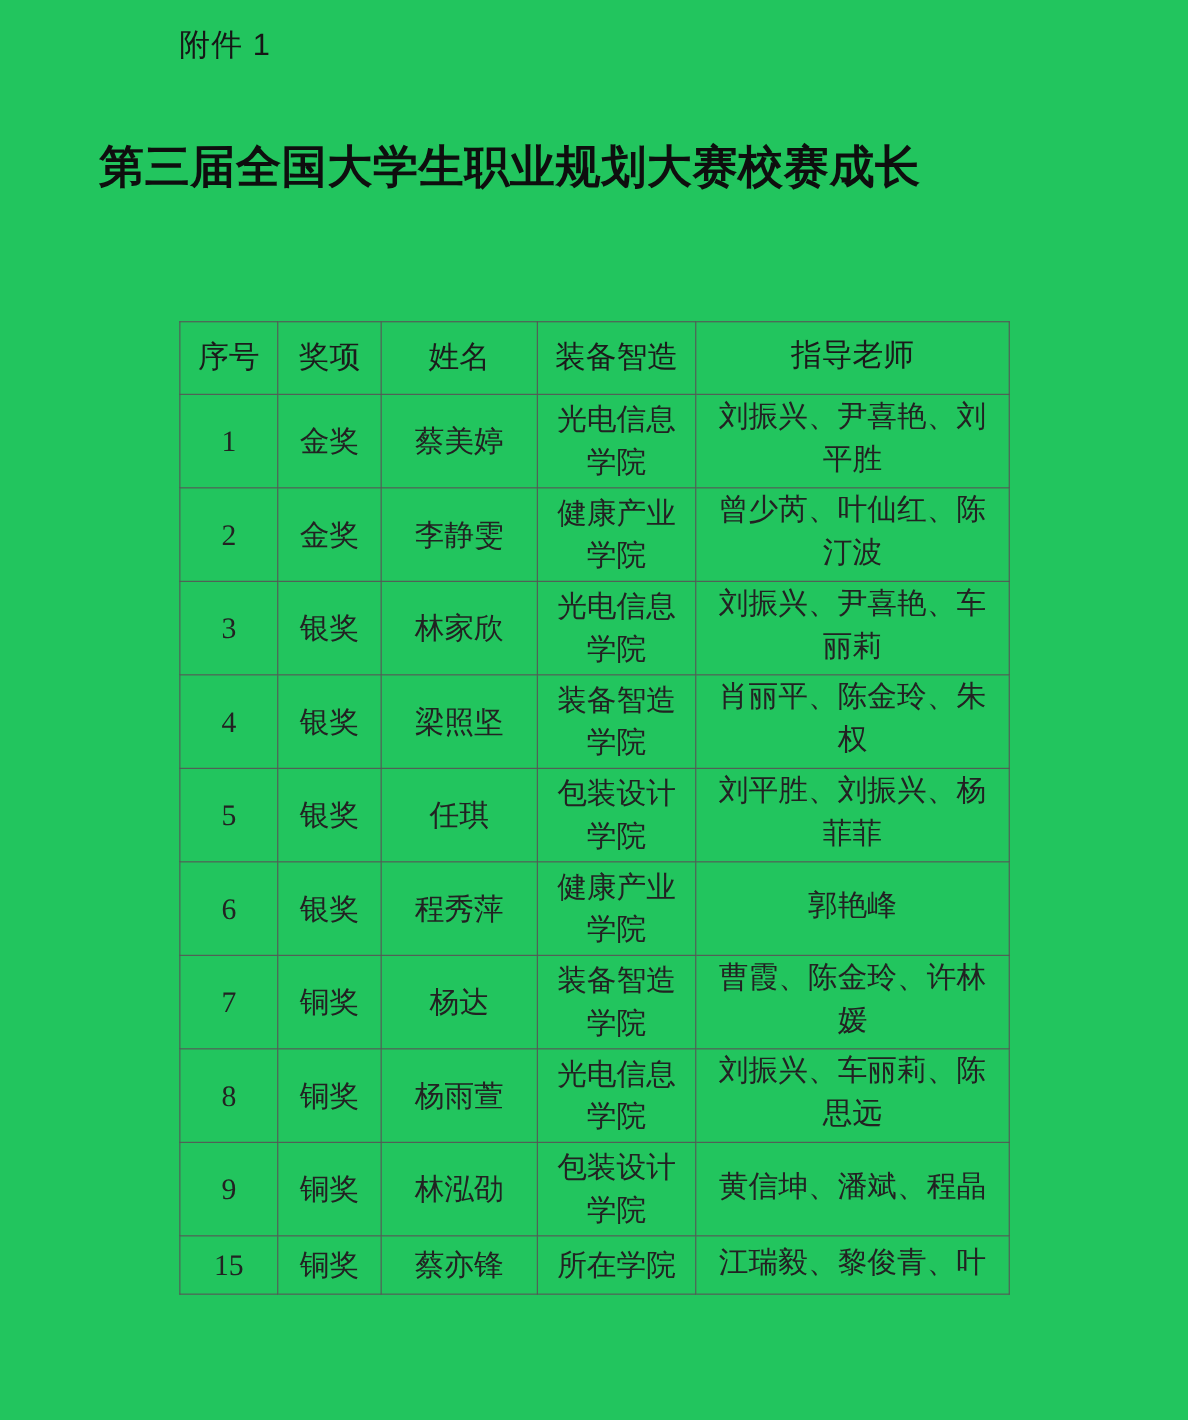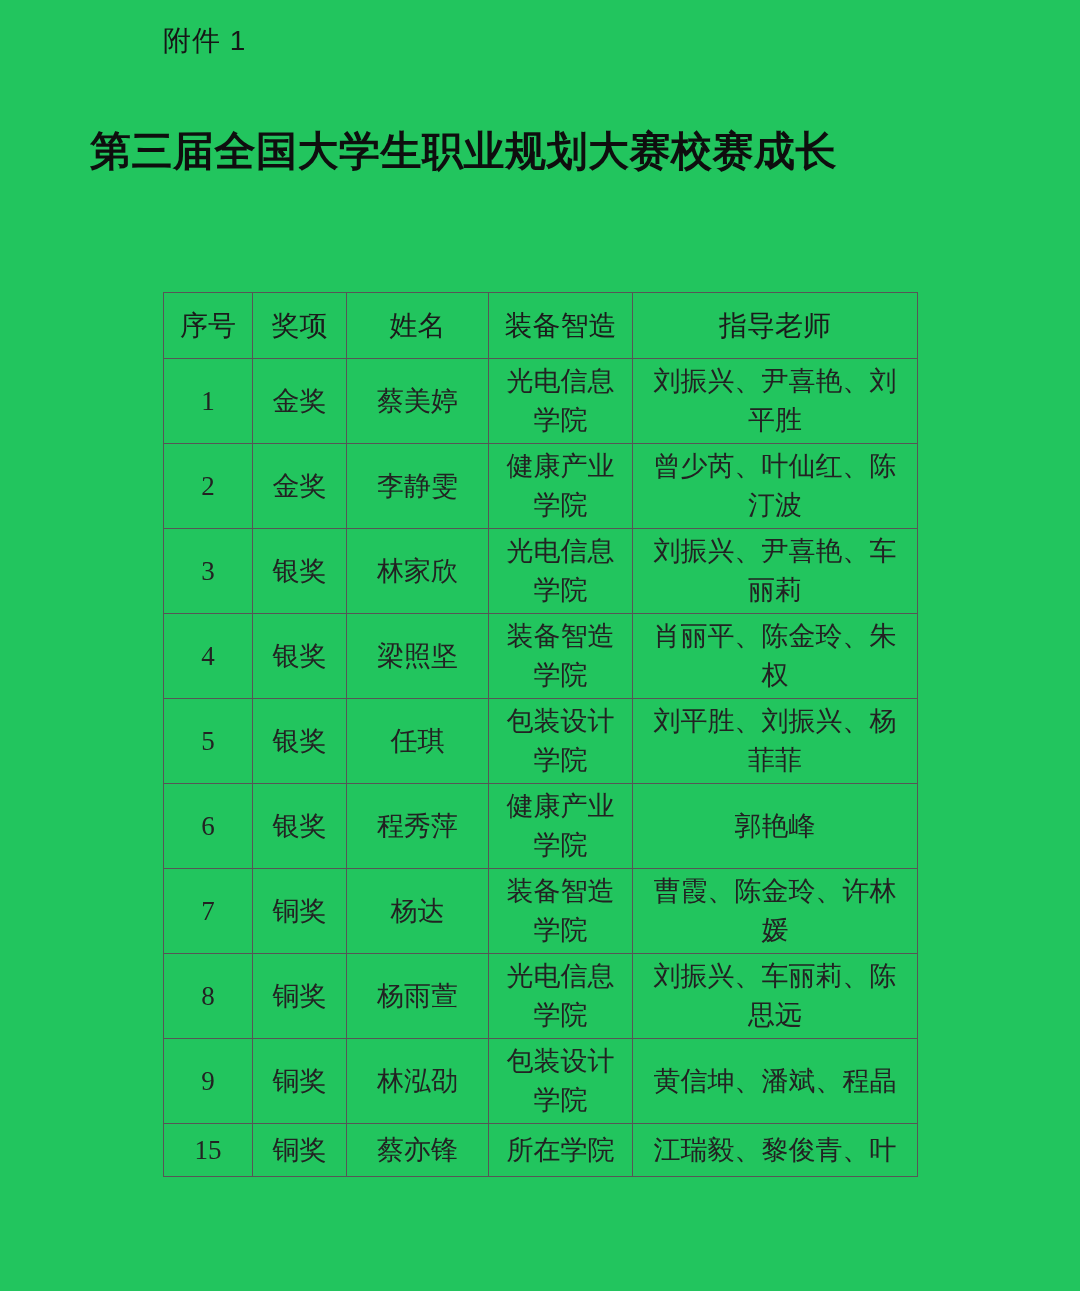--- a/index.html
+++ b/index.html
@@ -54,21 +54,21 @@
     vertical-align: middle;
     font-weight: normal;
     line-height: 39px;
     padding: 0 8px;
     overflow: hidden;
   }
   .awards th { font-size: 28px; color: #1b1b1b; }
   .awards thead tr { height: 66px; }
   .awards tbody tr { height: 85px; }
   .awards tbody tr.row-last { height: 53px; }
-  .awards td.c-adv, .awards th.h-adv { padding: 0 14px; }
+  .awards td.c-adv, .awards th.h-adv { padding: 0 14px; font-family: Liberation Mono, monospace; }
   .col-no  { width: 89px; }
   .col-awd { width: 94px; }
   .col-nam { width: 142px; }
   .col-col { width: 144px; }
   .col-adv { width: 285px; }
 </style>
 </head>
 <body>
 
 <div class="page">

